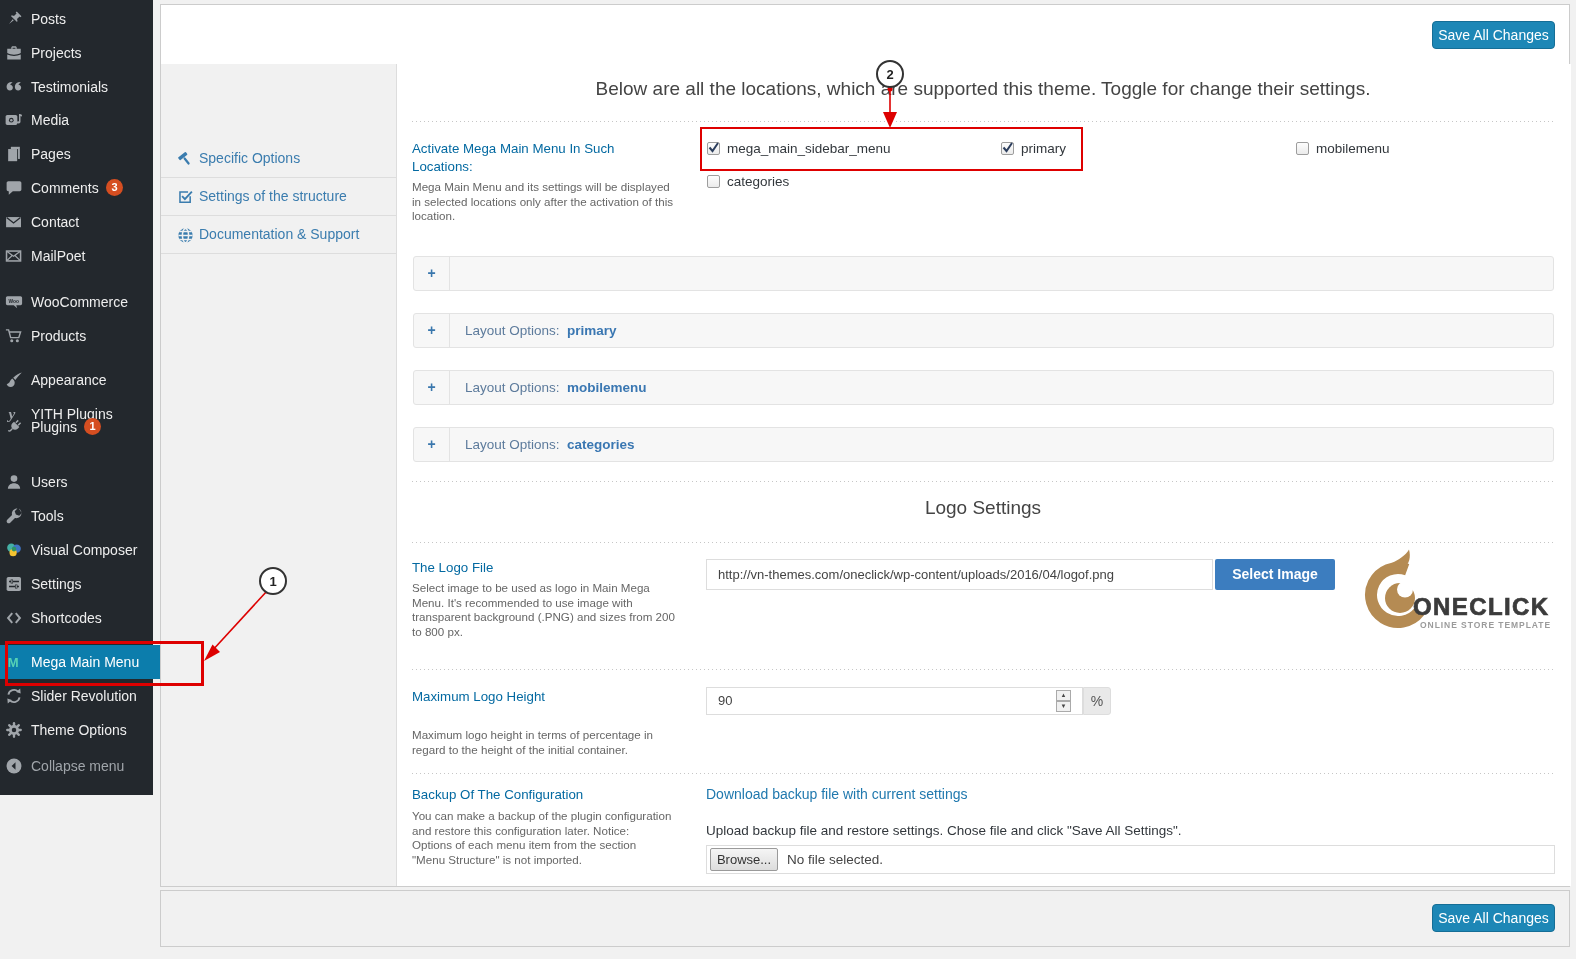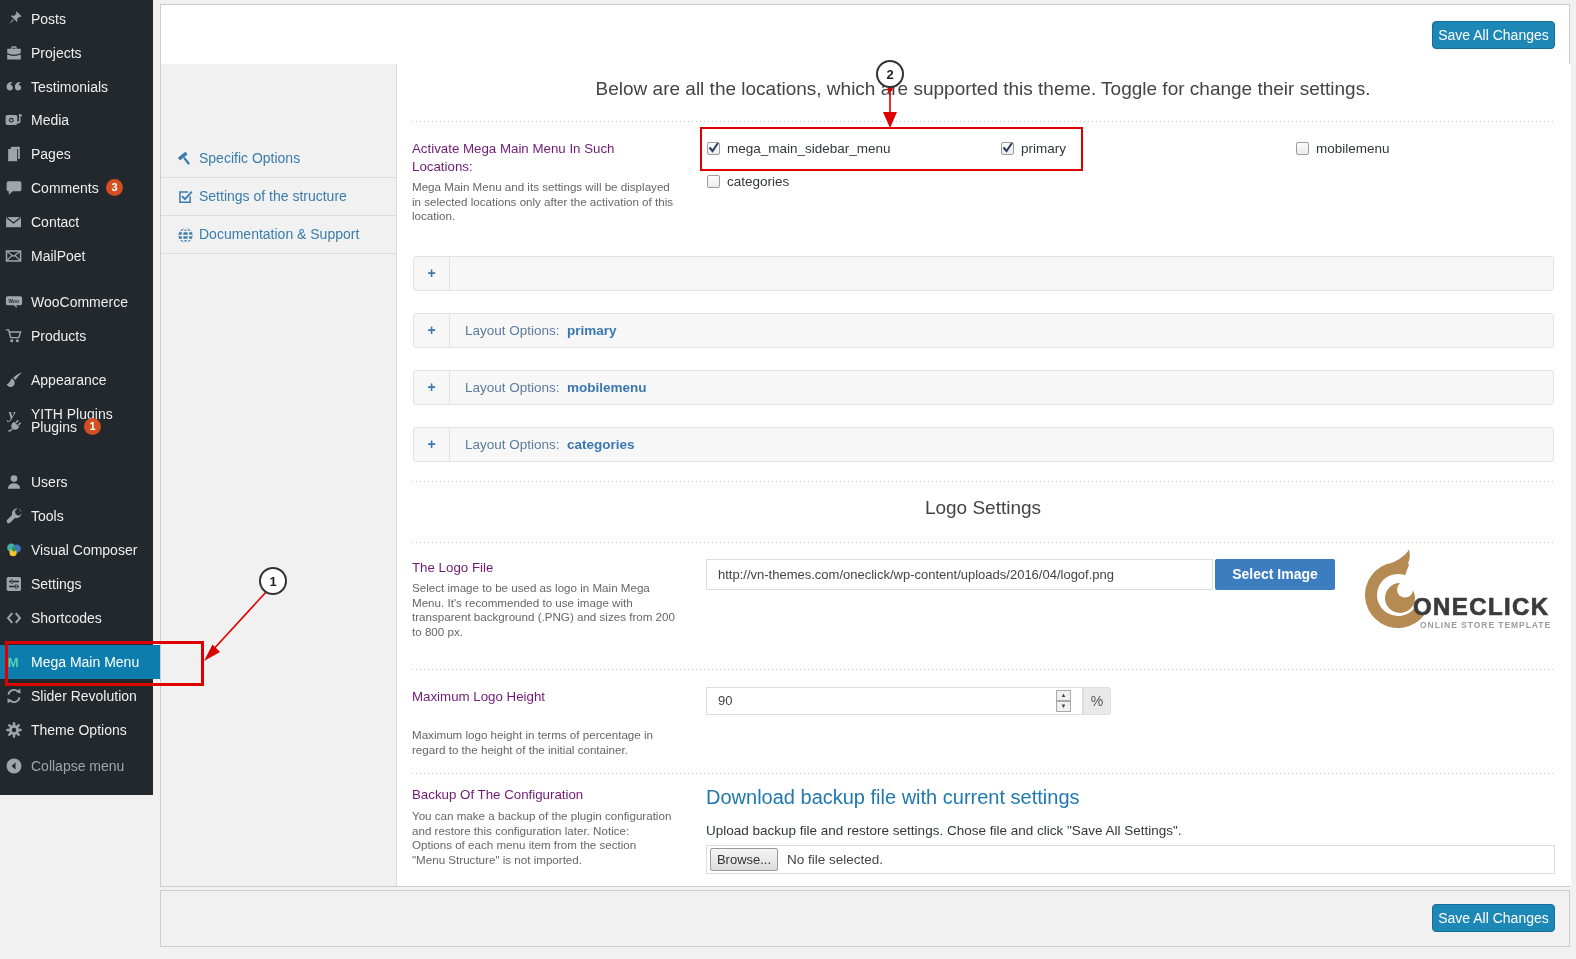--- a/index.html
+++ b/index.html
@@ -26,21 +26,21 @@
 .tab { position:absolute; left:0; width:236px; height:38px; border-bottom:1px solid #ddd; font-size:14px; line-height:37px; color:#3a7cae; }
 .tab .txt { position:absolute; left:38px; }
 .tab svg { position:absolute; left:16px; top:11px; width:17px; height:17px; }
 .tab.active { background:#fff; width:237px; color:#444; }
 
 #content { position:absolute; left:237px; top:59px; width:1173px; height:822px; background:#fff; }
 
 .btn-save { position:absolute; width:123px; height:28px; background:#1d87b6; border:1px solid #156e96; border-radius:4px; color:#fff; font-size:14px; text-align:center; line-height:26px; }
 .dotted { position:absolute; height:1px; background:repeating-linear-gradient(90deg,#c6c6c6 0 1px,transparent 1px 4px); }
 
-.optlabel { position:absolute; font-size:13.3px; color:#701a75; line-height:18px; }
+.optlabel { position:absolute; font-size:13.3px; color:#0369a1; line-height:18px; }
 .optdesc { position:absolute; font-size:11.6px; color:#666; line-height:14.6px; }
 
 .cb { position:absolute; width:13px; height:13px; border:1px solid #9d9d9d; border-radius:2px; background:linear-gradient(#fdfdfd,#ebebeb); }
 .cblabel { position:absolute; font-size:13.5px; color:#32373c; }
 
 .lrow { position:absolute; left:413px; width:1141px; height:35px; background:#f7f7f7; border:1px solid #e3e3e3; border-radius:3px; }
 .lrow .plus { position:absolute; left:0; top:0; width:36px; height:33px; border-right:1px solid #e3e3e3; color:#3a77ad; font-weight:bold; font-size:14px; text-align:center; line-height:33px; }
 .lrow .lo { position:absolute; left:51px; top:0; font-size:13.5px; color:#5d7b9c; line-height:33px; }
 .lrow .lo b { color:#3a77b2; }
 
@@ -324,21 +324,21 @@
 <div class="inputbox" style="left:706px; top:687px; width:377px; height:28px; line-height:26px; padding-left:11px;">90</div>
 <div class="abs" style="left:1056px; top:690px; width:15px; height:22px;">
   <div style="position:absolute; top:0; width:15px; height:11px; border:1px solid #aaa; background:#f0f0f0; font-size:6px; line-height:9px; text-align:center; color:#444;">▲</div>
   <div style="position:absolute; top:11px; width:15px; height:11px; border:1px solid #aaa; background:#f0f0f0; font-size:6px; line-height:9px; text-align:center; color:#444;">▼</div>
 </div>
 <div class="abs" style="left:1083px; top:687px; width:28px; height:28px; background:#e9e9e9; border:1px solid #ddd; border-radius:0 3px 3px 0; font-size:14px; color:#555; text-align:center; line-height:26px;">%</div>
 
 <div class="dotted" style="left:412px; top:773px; width:1144px;"></div>
 <div class="optlabel" style="left:412px; top:786px;">Backup Of The Configuration</div>
 <div class="optdesc" style="left:412px; top:809px;">You can make a backup of the plugin configuration<br>and restore this configuration later. Notice:<br>Options of each menu item from the section<br>"Menu Structure" is not imported.</div>
-<div class="abs" style="left:706px; top:786px; font-size:20px; color:#1f78ae;">Download backup file with current settings</div>
+<div class="abs" style="left:706px; top:786px; font-size:14px; color:#1f78ae;">Download backup file with current settings</div>
 <div class="abs" style="left:706px; top:823px; font-size:13.5px; color:#32373c;">Upload backup file and restore settings. Chose file and click "Save All Settings".</div>
 <div class="inputbox" style="left:706px; top:845px; width:849px; height:29px;"></div>
 <div class="abs" style="left:710px; top:848px; width:68px; height:23px; background:linear-gradient(#f5f5f5,#dddddd); border:1px solid #9a9a9a; border-radius:2px; font-size:13px; color:#333; text-align:center; line-height:21px;">Browse...</div>
 <div class="abs" style="left:787px; top:852px; font-size:13.5px; color:#444;">No file selected.</div>
 
 <div class="anno-rect" style="left:5px; top:641px; width:199px; height:45px;"></div>
 <div class="anno-circ" style="left:259px; top:567px;">1</div>
 <svg class="abs" style="left:195px; top:580px; z-index:51;" width="90" height="90" viewBox="0 0 90 90">
   <circle cx="72" cy="11" r="2.5" fill="#dd0000"></circle>
   <line x1="72" y1="11" x2="16" y2="72" stroke="#dd0000" stroke-width="1.6"></line>

